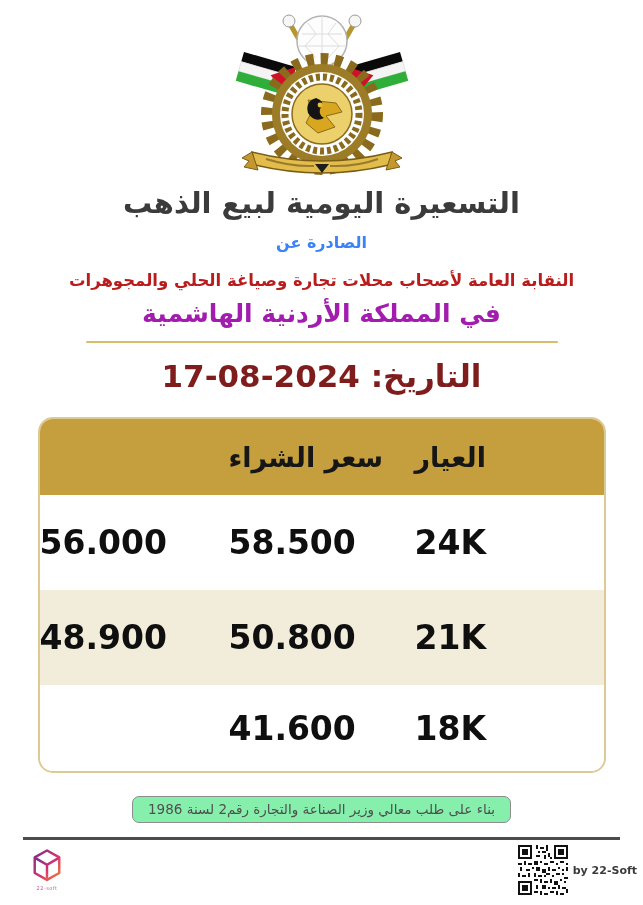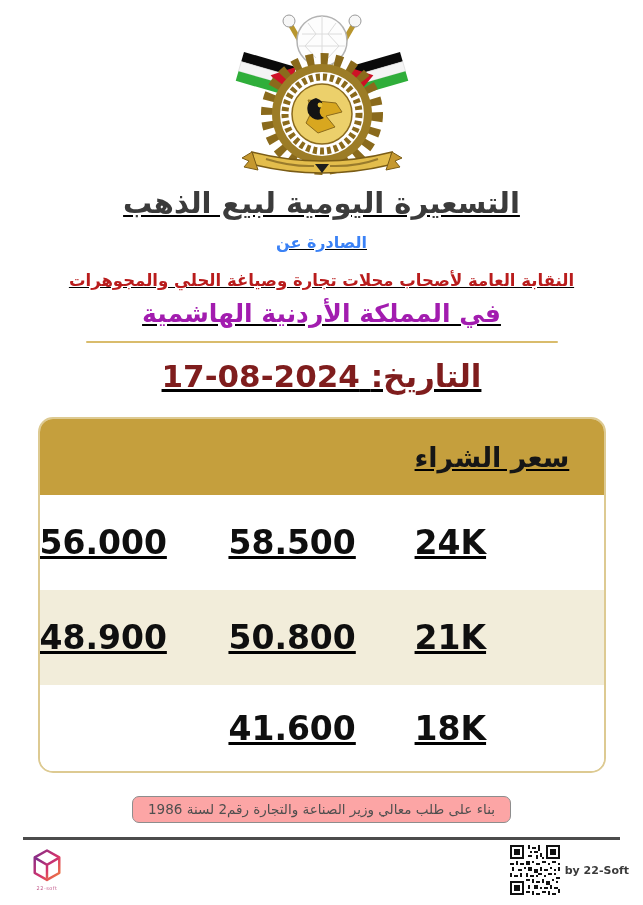--- a/index.html
+++ b/index.html
@@ -4,21 +4,20 @@
 <style>
   * { margin:0; padding:0; box-sizing:border-box; }
   html,body { background:#e9e9e9; }
   body { font-family:"DejaVu Sans", sans-serif; }
   .page {
     position:relative;
     width:643px; height:905px;
     margin:0 auto;
     background:#ffffff;
     overflow:hidden;
-    text-decoration:underline;
   }
 
   
   .emblem { display:block; margin:6px auto 0; width:180px; height:172px; }
 
   
   .title {
     margin-top:8px;
     text-align:center;
     direction:rtl;
@@ -89,39 +88,39 @@
   
   .note-wrap { text-align:center; margin-top:23px; }
   .note {
     display:inline-block;
     direction:rtl;
     border:1.5px solid #8d8d8d;
     border-radius:7px;
     padding:4px 15px 5px;
     font-size:13.5px;
     color:#4f4f4f;
-    background:#fca5a5;
+    background:#86efac;
   }
 
   
   .bottom-rule {
     position:absolute;
     left:23px; right:23px; bottom:65px;
     height:3px; background:#4c4c4c;
   }
   .maker-logo {
     position:absolute; left:27px; bottom:14px;
     width:40px; text-align:center;
   }
   .maker-logo svg { display:block; margin:0 auto; }
   .maker-caption {
     font-size:5px; color:#c2588a; margin-top:1px; letter-spacing:0.5px;
   }
   .credit-block {
-    position:absolute; right:14px; bottom:10px;
+    position:absolute; right:6px; bottom:10px;
     display:flex; align-items:center; gap:5px;
   }
   .credit-text { font-size:11px; color:#3a3a3a; font-weight:600; }
   .qr svg { display:block; }
 </style>
 </head>
 <body>
 
 <div class="page">
 
@@ -174,20 +173,21 @@
 
   <div class="gold-divider"></div>
 
   <div class="date-line">
     <span>التاريخ:</span>
     <span class="num" dir="ltr">17-08-2024</span>
   </div>
 
   <div class="price-table">
     <div class="pt-header">
+      <div>العيار</div>
       <div>سعر الشراء</div>
     </div>
     <div class="pt-row">
       <div>24K</div>
       <div>58.500</div>
       <div>56.000</div>
     </div>
     <div class="pt-row alt">
       <div>21K</div>
       <div>50.800</div>

